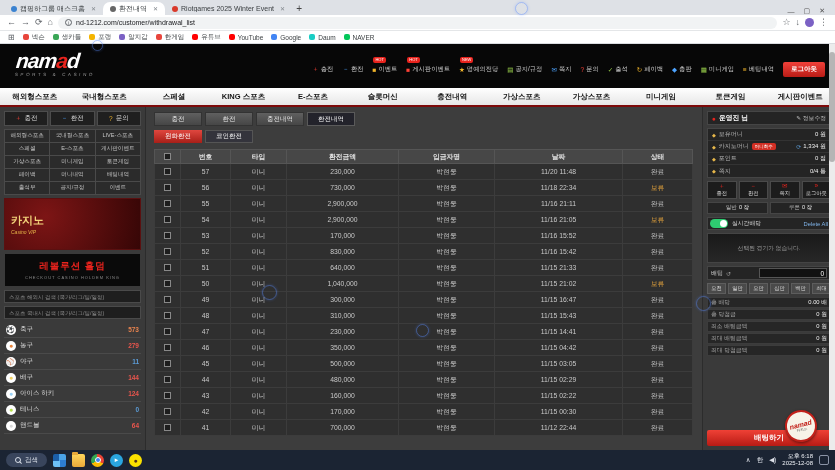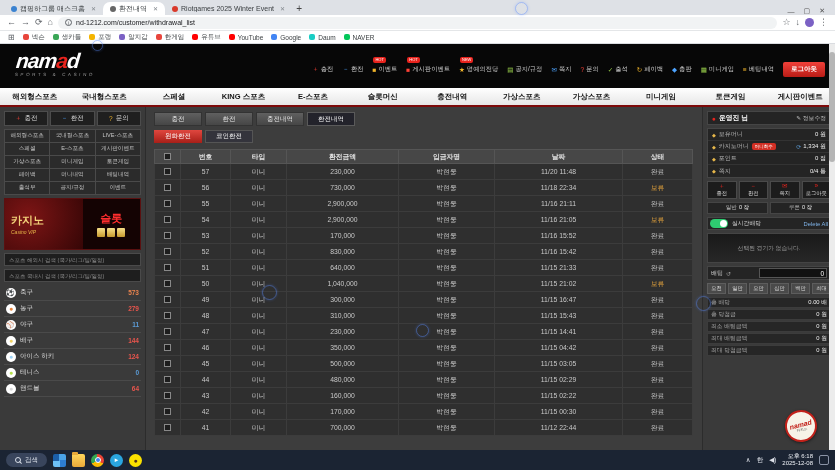--- a/index.html
+++ b/index.html
@@ -352,28 +352,24 @@
         <div class="mg-cell">배팅내역</div>
         <div class="mg-cell">출석부</div>
         <div class="mg-cell">공지/규정</div>
         <div class="mg-cell">이벤트</div>
       </div>
     <div class="banner-casino">
       <div class="bc-left">
         <div class="bc-t1">카지노</div>
         <div class="bc-t2">Casino VIP</div>
       </div>
-      <div class="bc-right">
-        <div class="bc-t3">슬롯</div>
-        <div class="reels">
-            <span class="reel"></span>
-            <span class="reel"></span>
-            <span class="reel"></span>
-          </div>
-      </div>
+    </div>
+    <div class="banner-holdem">
+      <div class="bh-t1">레볼루션 홀덤</div>
+      <div class="bh-t2">CHECKOUT CASINO HOLDEM KING</div>
     </div>
     <input class="sb-search" placeholder="스포츠 해외시 검색 (국가/리그/팀/일정)" style="">
     <input class="sb-search" placeholder="스포츠 국내시 검색 (국가/리그/팀/일정)" style="">
     <div class="sports" id="sports">
         <div class="sport">
           <span class="sp-ic" style="color: rgb(34, 34, 34);">⚽</span>
           <span class="sp-name">축구</span>
           <span class="sp-cnt" style="color: rgb(232, 131, 78);">573</span>
         </div>
         <div class="sport">
@@ -703,20 +699,23 @@
         </div>
         <div class="srow">
           <span>최대 배팅금액</span>
           <span class="val">0 원</span>
         </div>
         <div class="srow">
           <span>최대 당첨금액</span>
           <span class="val">0 원</span>
         </div>
       </div>
+    <div class="betgo">
+        <span>배팅하기</span>
+      </div>
   </div>
 </div>
 
 <div class="taskbar">
   <div class="tb-search">
       <span class="mag"></span>
       <span>검색</span>
     </div>
   <div class="tb-ic ic-widgets"></div>
   <div class="tb-ic ic-folder"></div>

